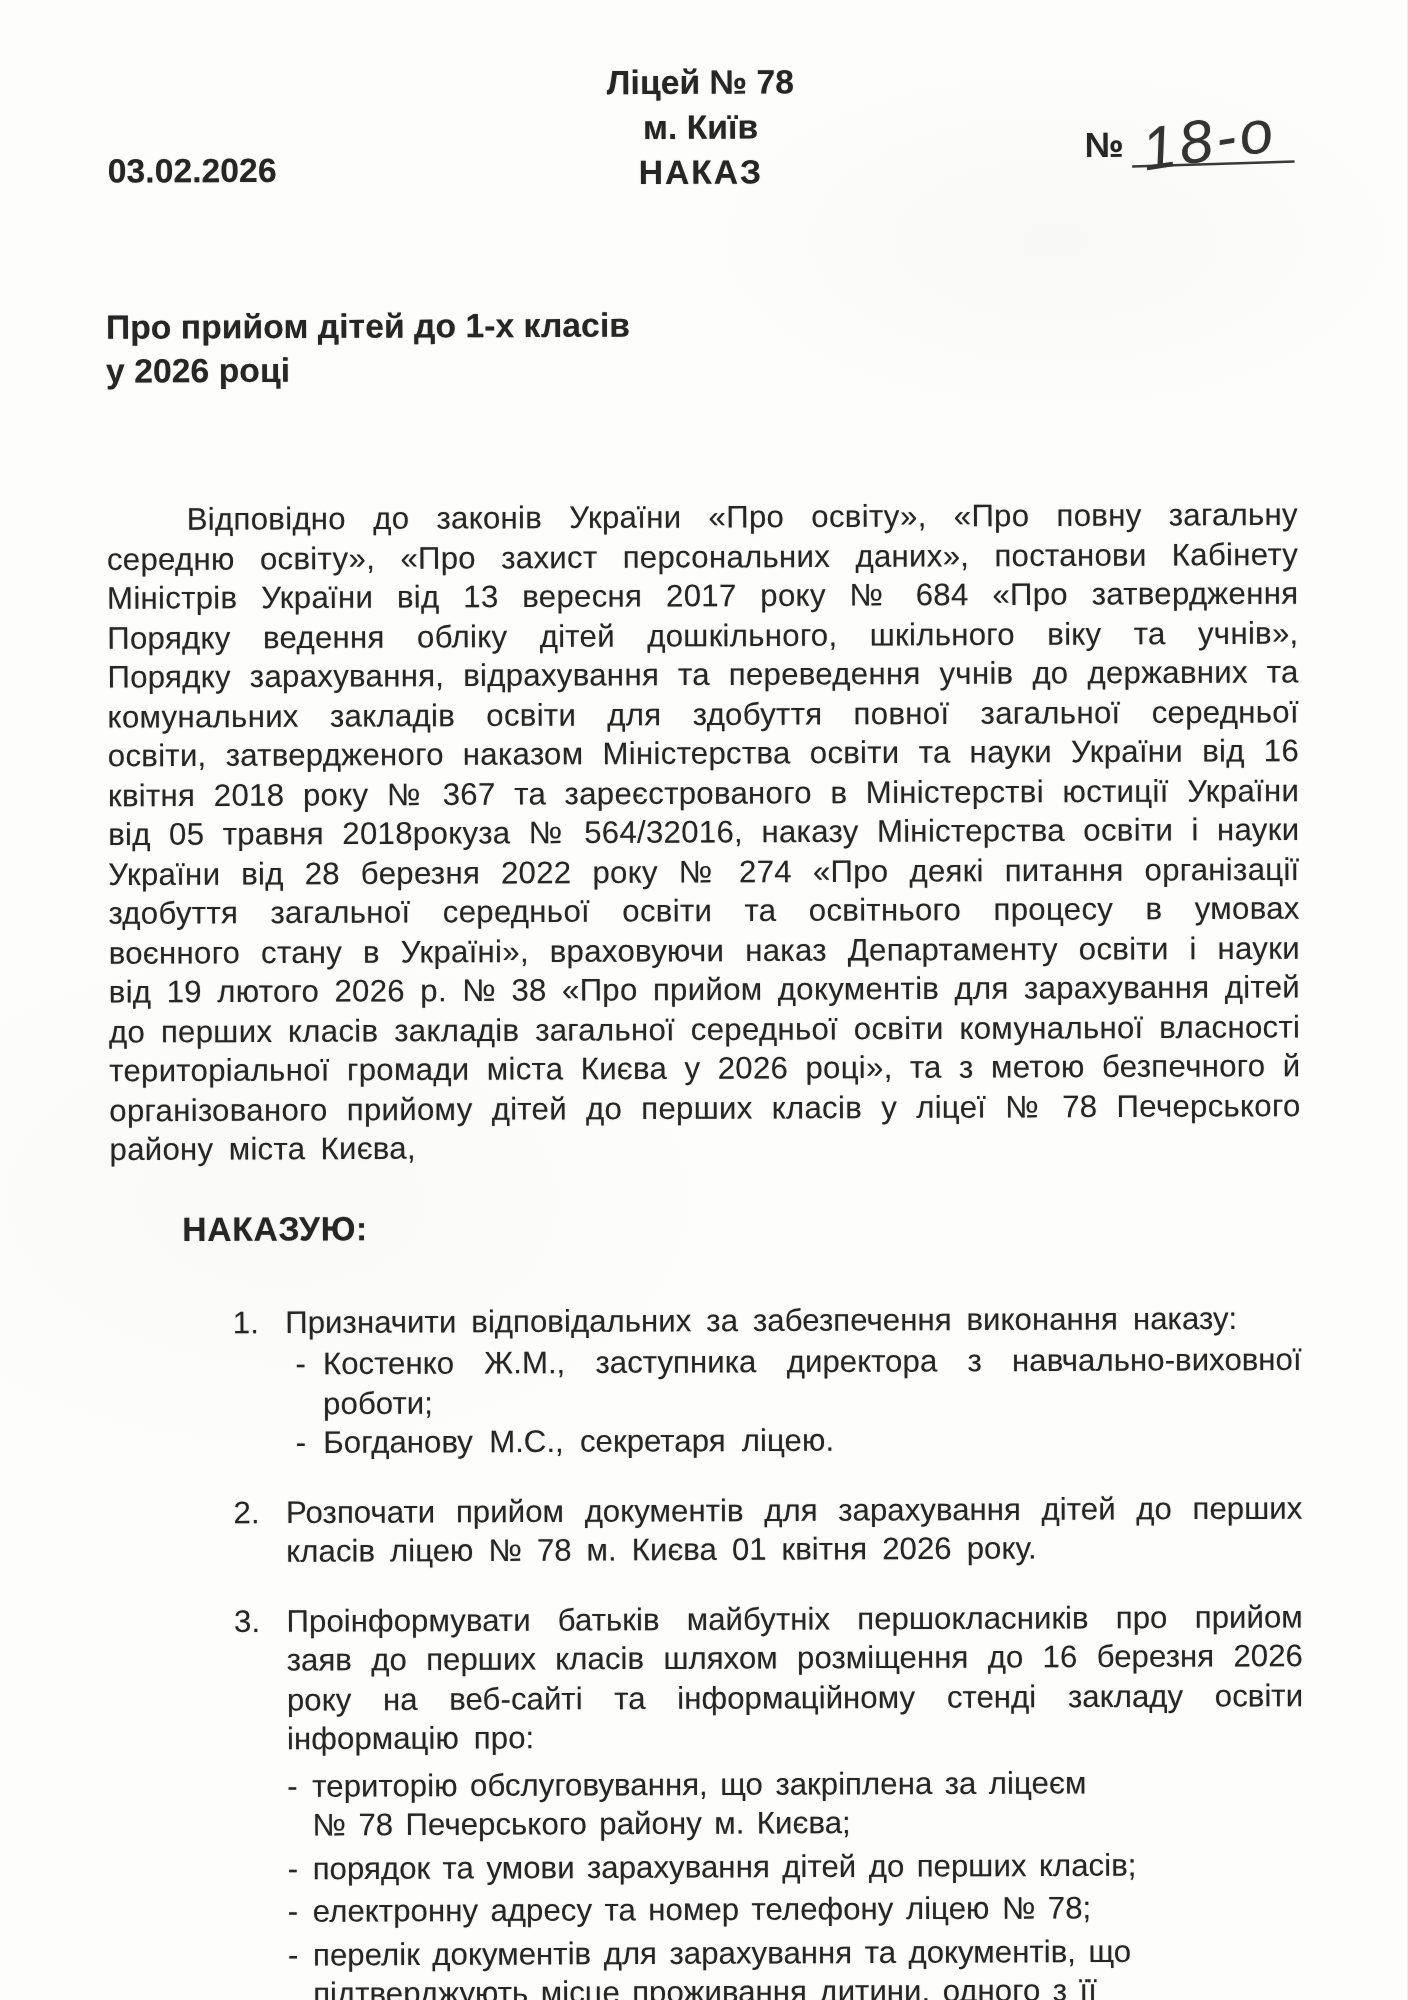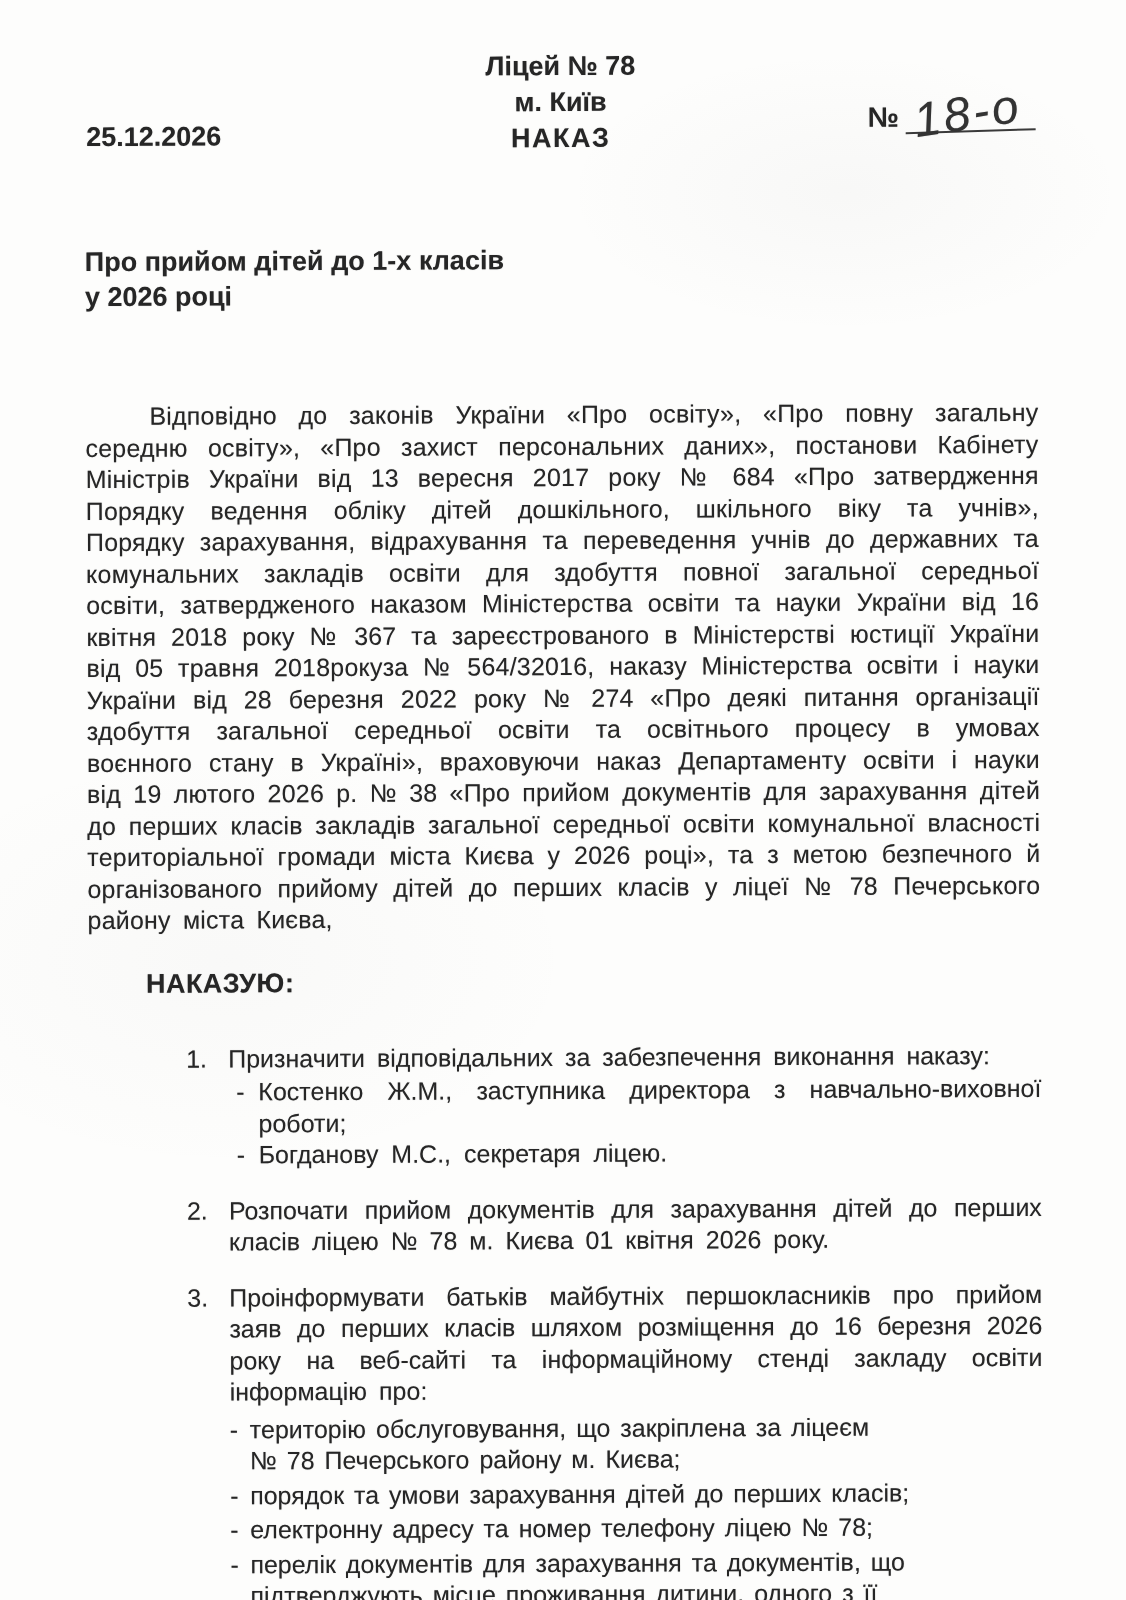--- a/index.html
+++ b/index.html
@@ -169,21 +169,21 @@
 
 <div class="page">
   <div class="content">
 
     <div class="header">
       <div class="org-block">
         <div>Ліцей № 78</div>
         <div>м. Київ</div>
         <div class="doc-type">НАКАЗ</div>
       </div>
-      <div class="doc-date">25.12.2026</div>
+      <div class="doc-date">03.02.2026</div>
       <div class="order-number">
         <span class="num-sign">№</span><span class="hw-wrap"><span class="handwritten">18-о</span></span>
       </div>
     </div>
 
     <div class="subject">
       <div>Про прийом дітей до 1-х класів</div>
       <div>у 2026 році</div>
     </div>
 

